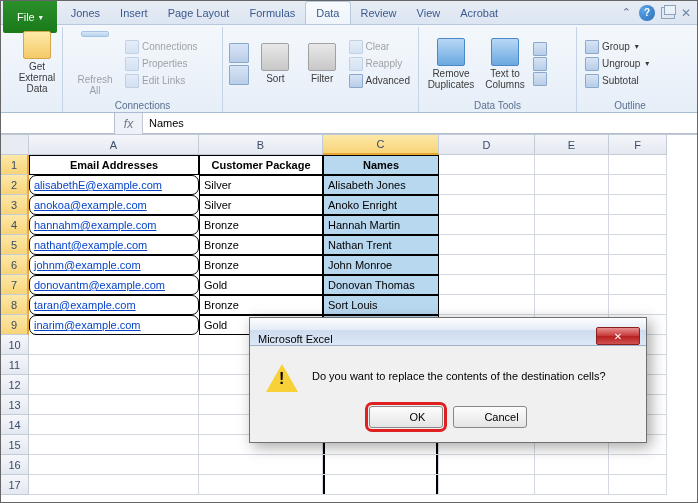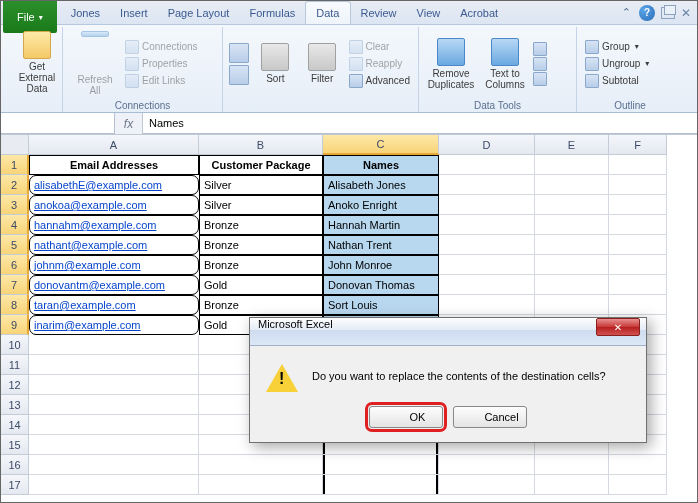--- a/index.html
+++ b/index.html
@@ -46,21 +46,21 @@
 .gridrow { display: flex; }
 .cell { height: 20px; border-right: 1px solid #d4d8e0; border-bottom: 1px solid #d4d8e0; padding: 2px 4px; font-size: 11px; overflow: hidden; white-space: nowrap; display: flex; align-items: center; }
 .cell.bthick { border: 1px solid #000; }
 .cell.header-cell { font-weight: bold; justify-content: center; }
 .cell.link { color: #0645cc; text-decoration: underline; border-radius: 7px; }
 .cell.selcol { background: #b8d8f0; }
 .selcol-thick { box-shadow: inset 2px 0 0 #000, inset -2px 0 0 #000; }
 
 
 .dialog { position: absolute; left: 248px; top: 316px; width: 398px; background: #f0f0f0; border: 1px solid #707070; box-shadow: 4px 4px 14px rgba(0,0,0,.35); font-size: 11px; }
-.dlg-title { height: 28px; background: linear-gradient(#fdfdfe, #e4ebf6 45%, #cedcf0 46%, #dce8f6); display: flex; align-items: flex-start; padding: 0 6px 0 8px; border-bottom: 1px solid #a0b0c8; }
+.dlg-title { height: 28px; background: linear-gradient(#fdfdfe, #e4ebf6 45%, #cedcf0 46%, #dce8f6); display: flex; align-items: flex-end; padding: 0 6px 0 8px; border-bottom: 1px solid #a0b0c8; }
 .dlg-close { margin-left: auto; width: 44px; height: 18px; background: linear-gradient(#e89090, #c83a3a 48%, #b82020 52%, #d05050); border: 1px solid #882020; border-radius: 2px; color: #fff; display: flex; align-items: center; justify-content: center; font-size: 10px; }
 .dlg-body { padding: 18px 16px 14px; display: flex; gap: 14px; align-items: flex-start; }
 .warn-tri { width: 0; height: 0; border-left: 16px solid transparent; border-right: 16px solid transparent; border-bottom: 28px solid #f8d038; position: relative; }
 .warn-tri::after { content: "!"; position: absolute; left: -3px; top: 6px; font-weight: bold; font-size: 16px; color: #000; }
 .dlg-btns { display: flex; justify-content: center; gap: 10px; padding: 0 0 14px; }
 .dlg-btn { min-width: 74px; height: 22px; background: linear-gradient(#fdfdfd, #e4e4e4); border: 1px solid #888; border-radius: 3px; font-size: 11px; cursor: pointer; padding-left: 23px; }
 .ok-highlight { outline: 3px solid #e02020; outline-offset: 1px; }
 
 .wA { width: 170px; } .wB { width: 124px; } .wC { width: 116px; } .wD { width: 96px; } .wE { width: 74px; } .wF { width: 58px; }
 </style>

